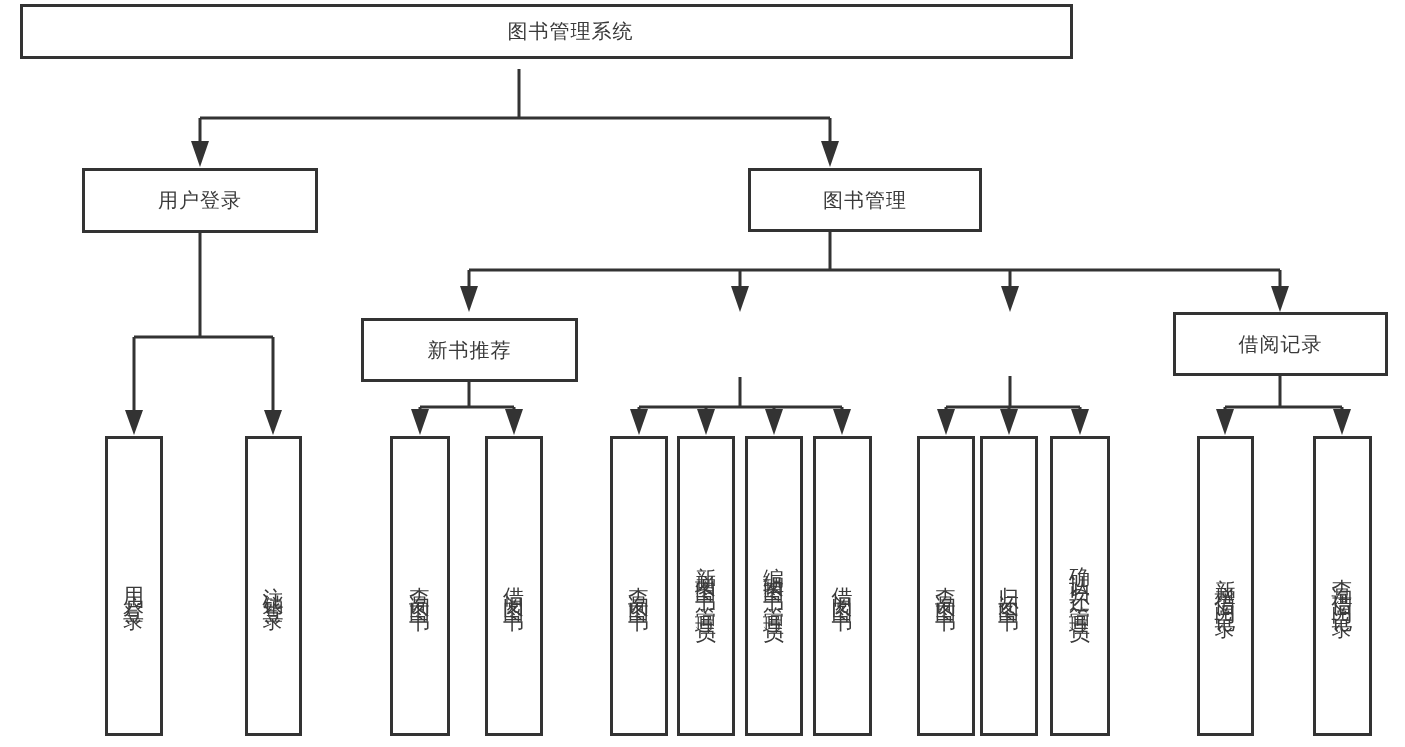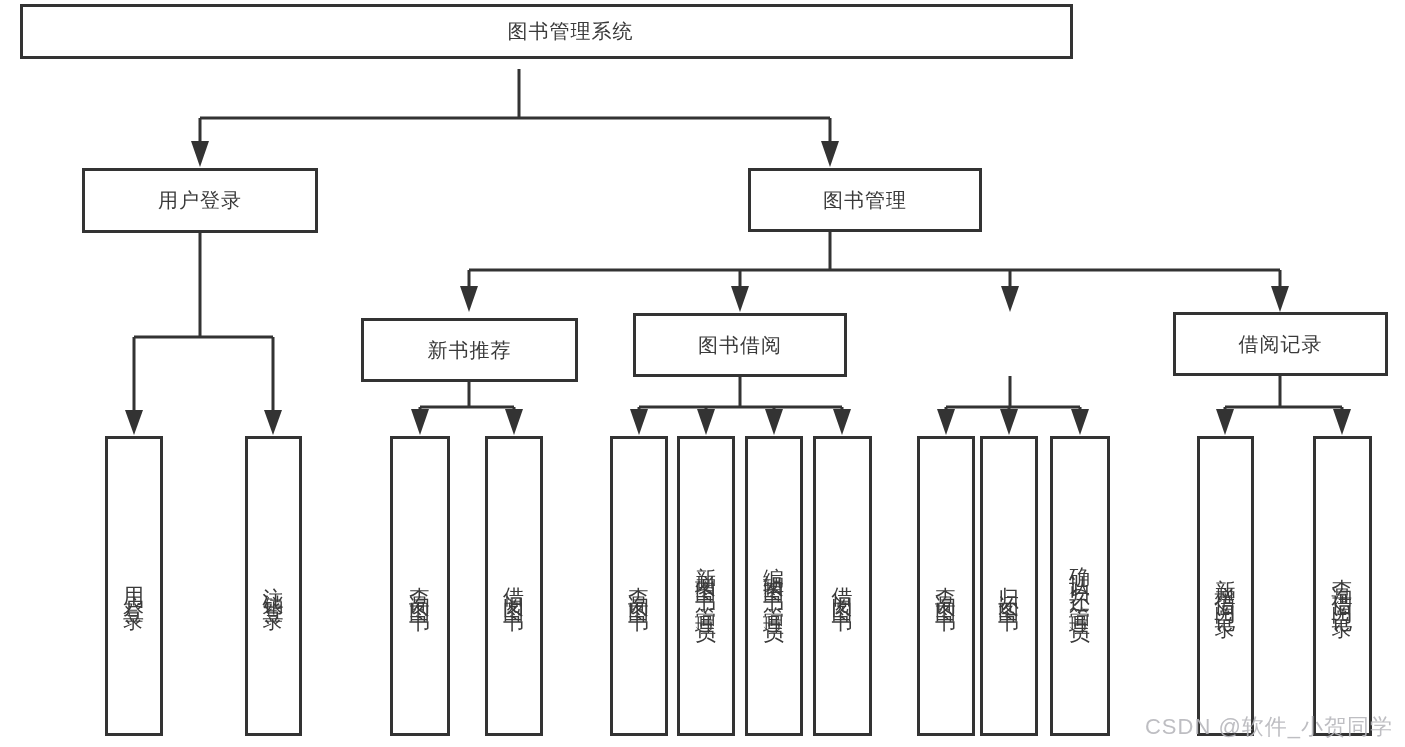--- a/index.html
+++ b/index.html
@@ -76,21 +76,20 @@
       <polygon points="1333,409 1351,409 1342,435"></polygon>
     </g>
   </svg>
 
   <div class="box hbox" style="left:20px;top:4px;width:1053px;height:55px;padding-left:48px;">图书管理系统</div>
 
   <div class="box hbox" style="left:82px;top:168px;width:236px;height:65px;">用户登录</div>
   <div class="box hbox" style="left:748px;top:168px;width:234px;height:64px;">图书管理</div>
 
   <div class="box hbox" style="left:361px;top:304px;width:217px;height:64px;margin-top:14px;">新书推荐</div>
-  <div class="box hbox" style="left:633px;top:313px;width:214px;height:64px;">图书借阅</div>
   <div class="box hbox" style="left:1173px;top:312px;width:215px;height:64px;">借阅记录</div>
 
   <div class="box vbox" style="left:105px;top:436px;width:58px;height:300px;">
     <span class="vtext">用户登录</span>
   </div>
   <div class="box vbox" style="left:245px;top:436px;width:57px;height:300px;">
     <span class="vtext">注销登录</span>
   </div>
 
   <div class="box vbox" style="left:390px;top:436px;width:60px;height:300px;">
@@ -123,15 +122,14 @@
     <span class="vtext">确认归还（管理员）</span>
   </div>
 
   <div class="box vbox" style="left:1197px;top:436px;width:57px;height:300px;">
     <span class="vtext">新增借阅记录</span>
   </div>
   <div class="box vbox" style="left:1313px;top:436px;width:59px;height:300px;">
     <span class="vtext">查询借阅记录</span>
   </div>
 
-  <div class="watermark">CSDN @软件_小贺同学</div>
 
 </div>
 
 </body></html>

